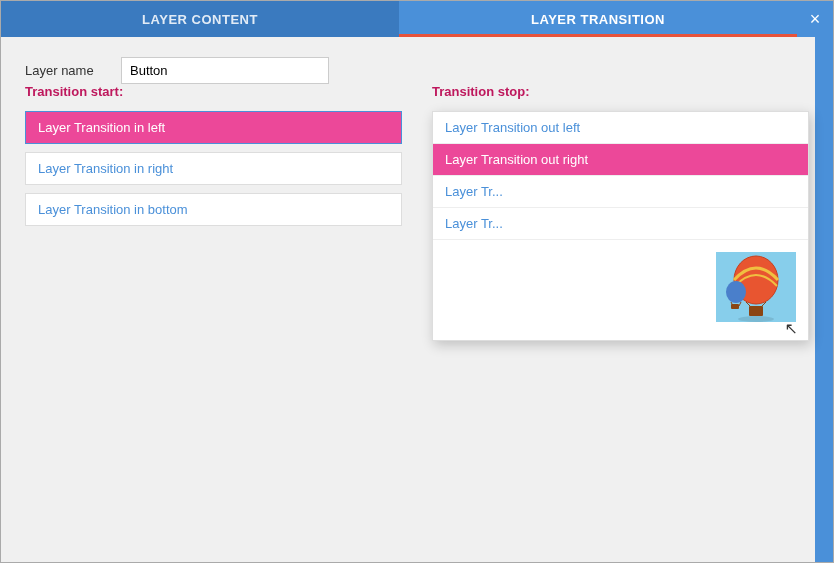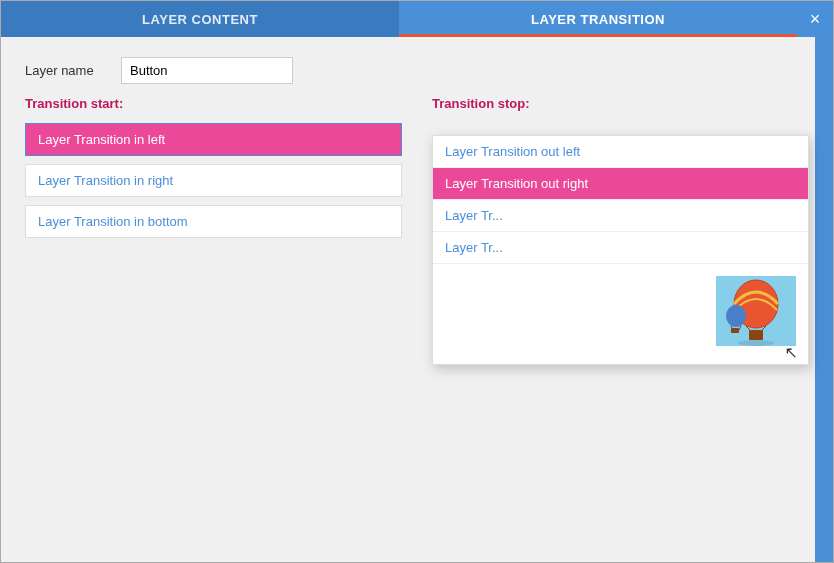--- a/index.html
+++ b/index.html
@@ -64,38 +64,38 @@
       font-size: 18px;
       cursor: pointer;
       background: #4a90d9;
     }
     .modal-body {
       flex: 1;
       padding: 20px 24px;
       background: #f0f0f0;
       display: flex;
       flex-direction: column;
-      gap: 12px;
+      gap: 0;
       position: relative;
     }
     .layer-name-row {
       display: flex;
       align-items: center;
       gap: 16px;
     }
     .layer-name-label {
       font-size: 13px;
       color: #333;
       min-width: 80px;
     }
     .layer-name-input {
       border: 1px solid #ccc;
       padding: 5px 8px;
       font-size: 13px;
-      width: 172px;
+      width: 208px;
       background: #fff;
       outline: none;
     }
     .scrollbar-placeholder {
       position: absolute;
       right: 0;
       top: 0;
       bottom: 0;
       width: 18px;
       background: #4a90d9;
@@ -138,21 +138,21 @@
       position: relative;
       margin-left: 6px;
     }
     .dropdown-container {
       position: relative;
     }
     .dropdown-list {
       background: #fff;
       border: 1px solid #ddd;
       position: absolute;
-      top: 12px;
+      top: 0;
       left: 0;
       width: 100%;
       z-index: 10;
       box-shadow: 2px 4px 12px rgba(0,0,0,0.2);
     }
     .dropdown-list .list-item {
       border: none;
       border-bottom: 1px solid #eee;
     }
     .dropdown-list .list-item:last-child {

